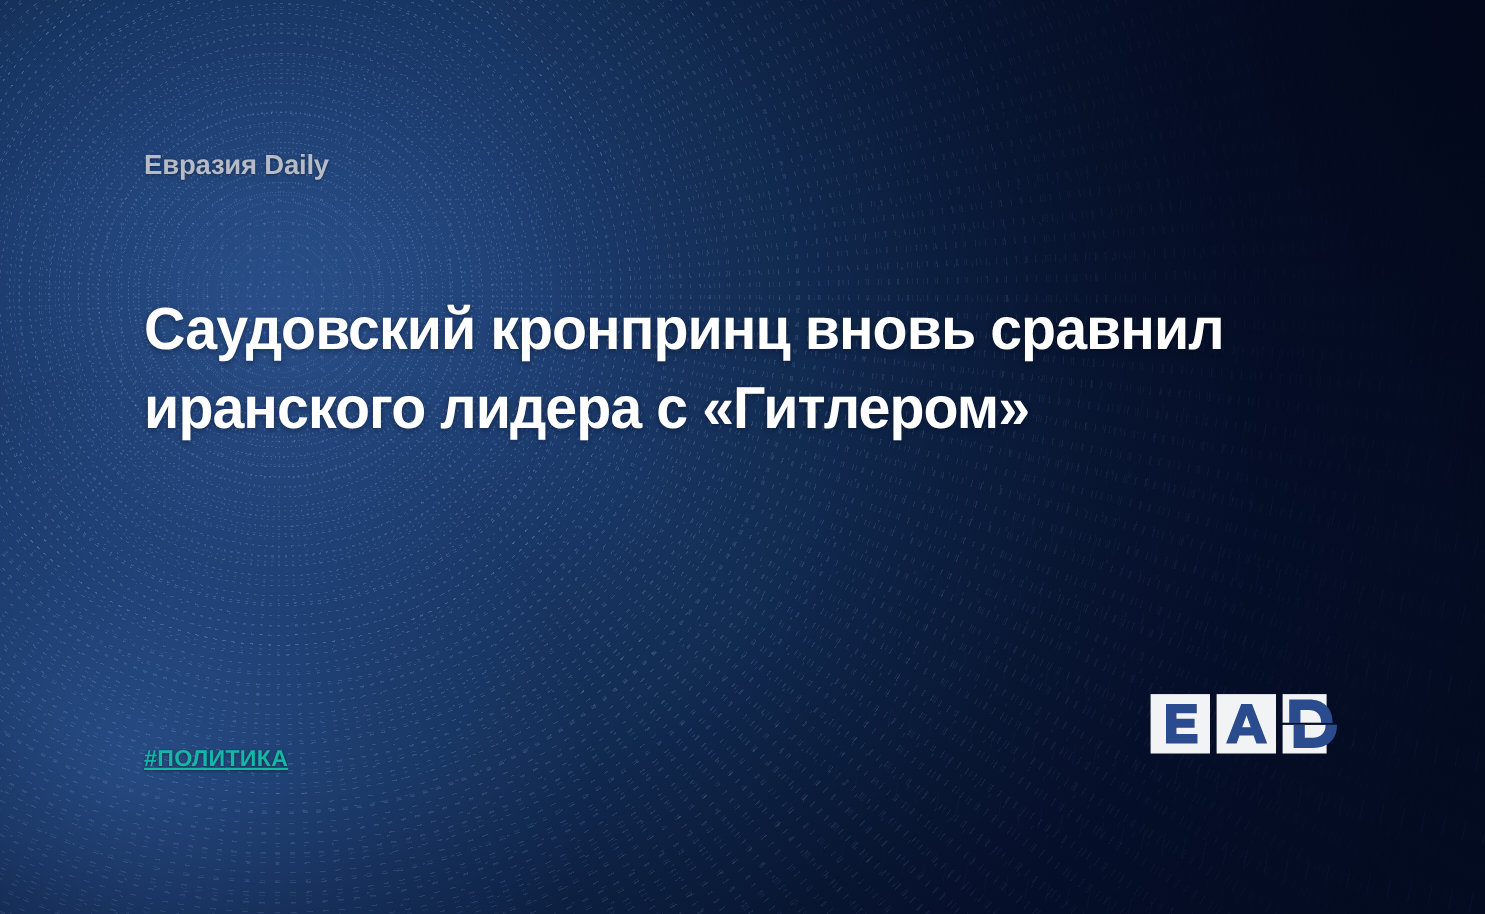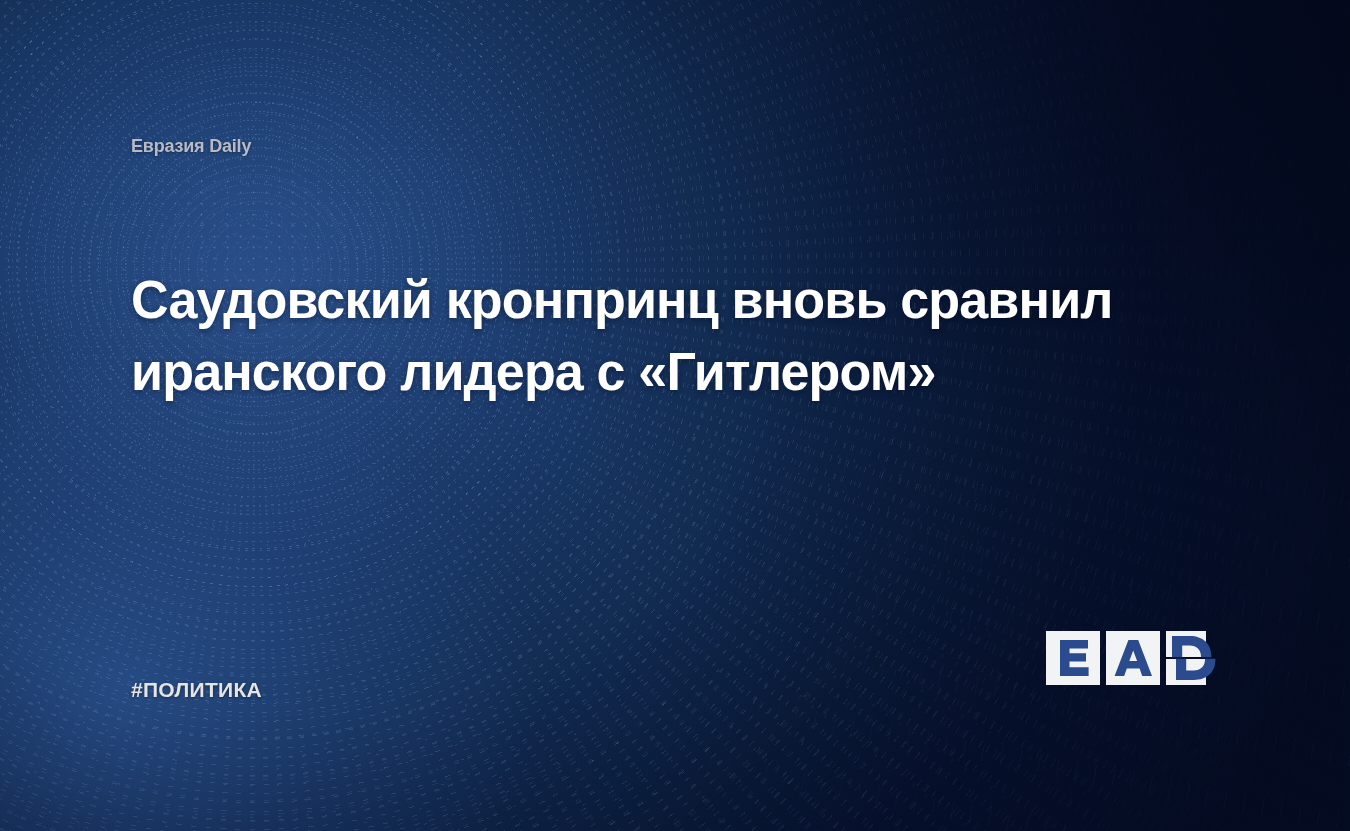--- a/index.html
+++ b/index.html
@@ -212,21 +212,21 @@
   .content {
     position: absolute;
     inset: 0;
     z-index: 5;
   }
 
   .brand {
     position: absolute;
     left: 131px;
     top: 136px;
-    font-size: 18px;
+    font-size: 25px;
     font-weight: 700;
     letter-spacing: -0.2px;
     color: #b6bbc5;
     white-space: nowrap;
     text-shadow: 0 1px 3px rgba(0,0,0,0.35);
   }
 
   .headline {
     position: absolute;
     left: 131px;
@@ -242,23 +242,24 @@
     transform-origin: left top;
   }
 
   .tag {
     position: absolute;
     left: 131px;
     top: 678px;
     font-size: 21px;
     font-weight: 700;
     letter-spacing: 0.3px;
-    color: #e5e5e5;
+    color: #14b8a6;
     white-space: nowrap;
     text-shadow: 0 1px 3px rgba(0,0,0,0.40);
+    text-decoration: underline;
   }
 
   
   .ead-logo {
     position: absolute;
     left: 1046px;
     top: 631px;
     width: 175px;
     height: 54px;
     display: flex;

